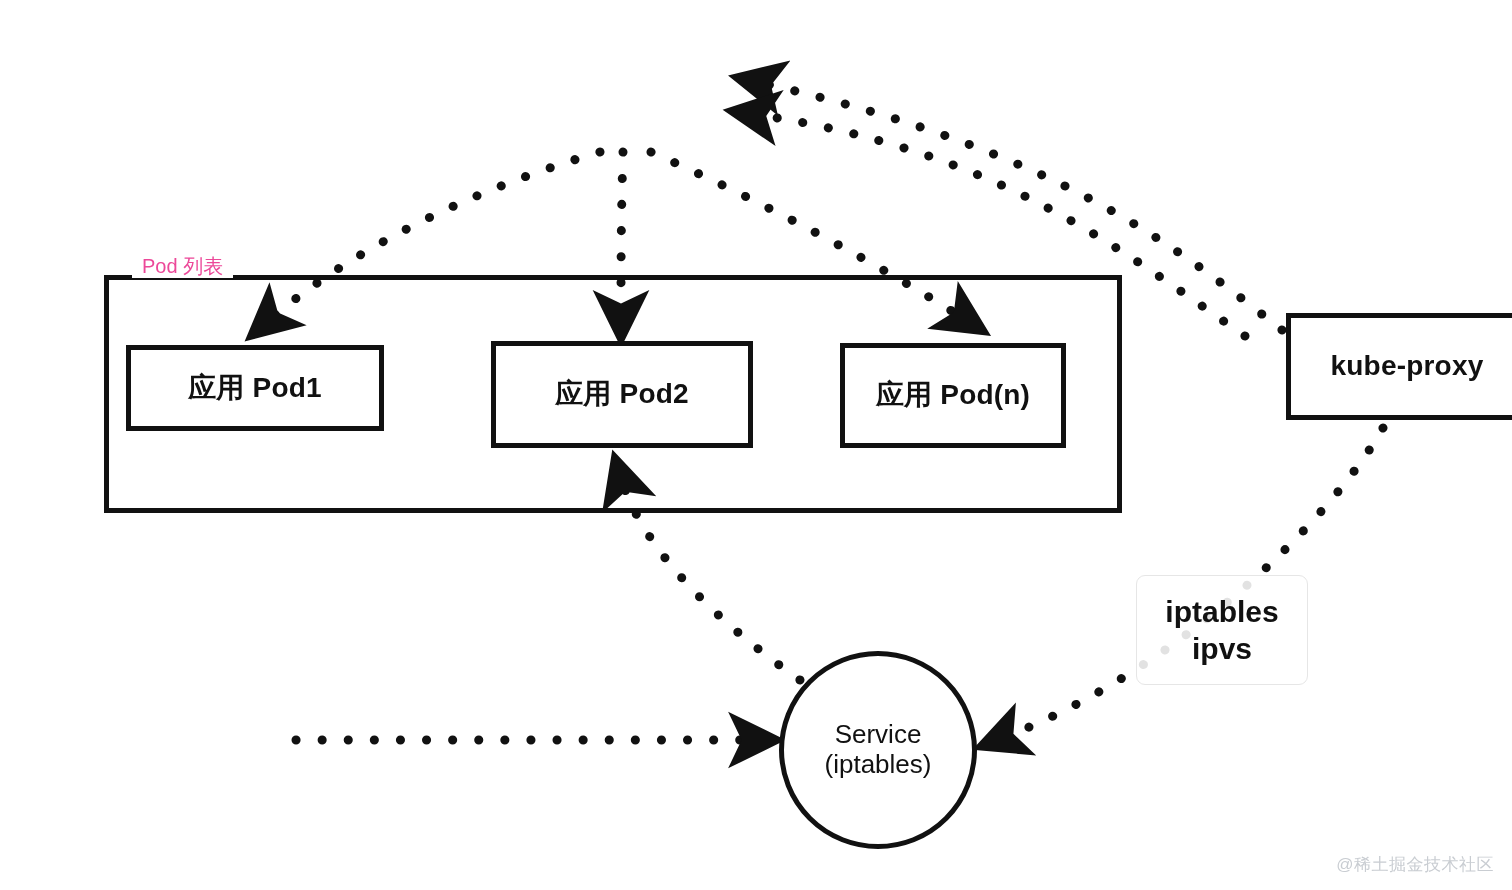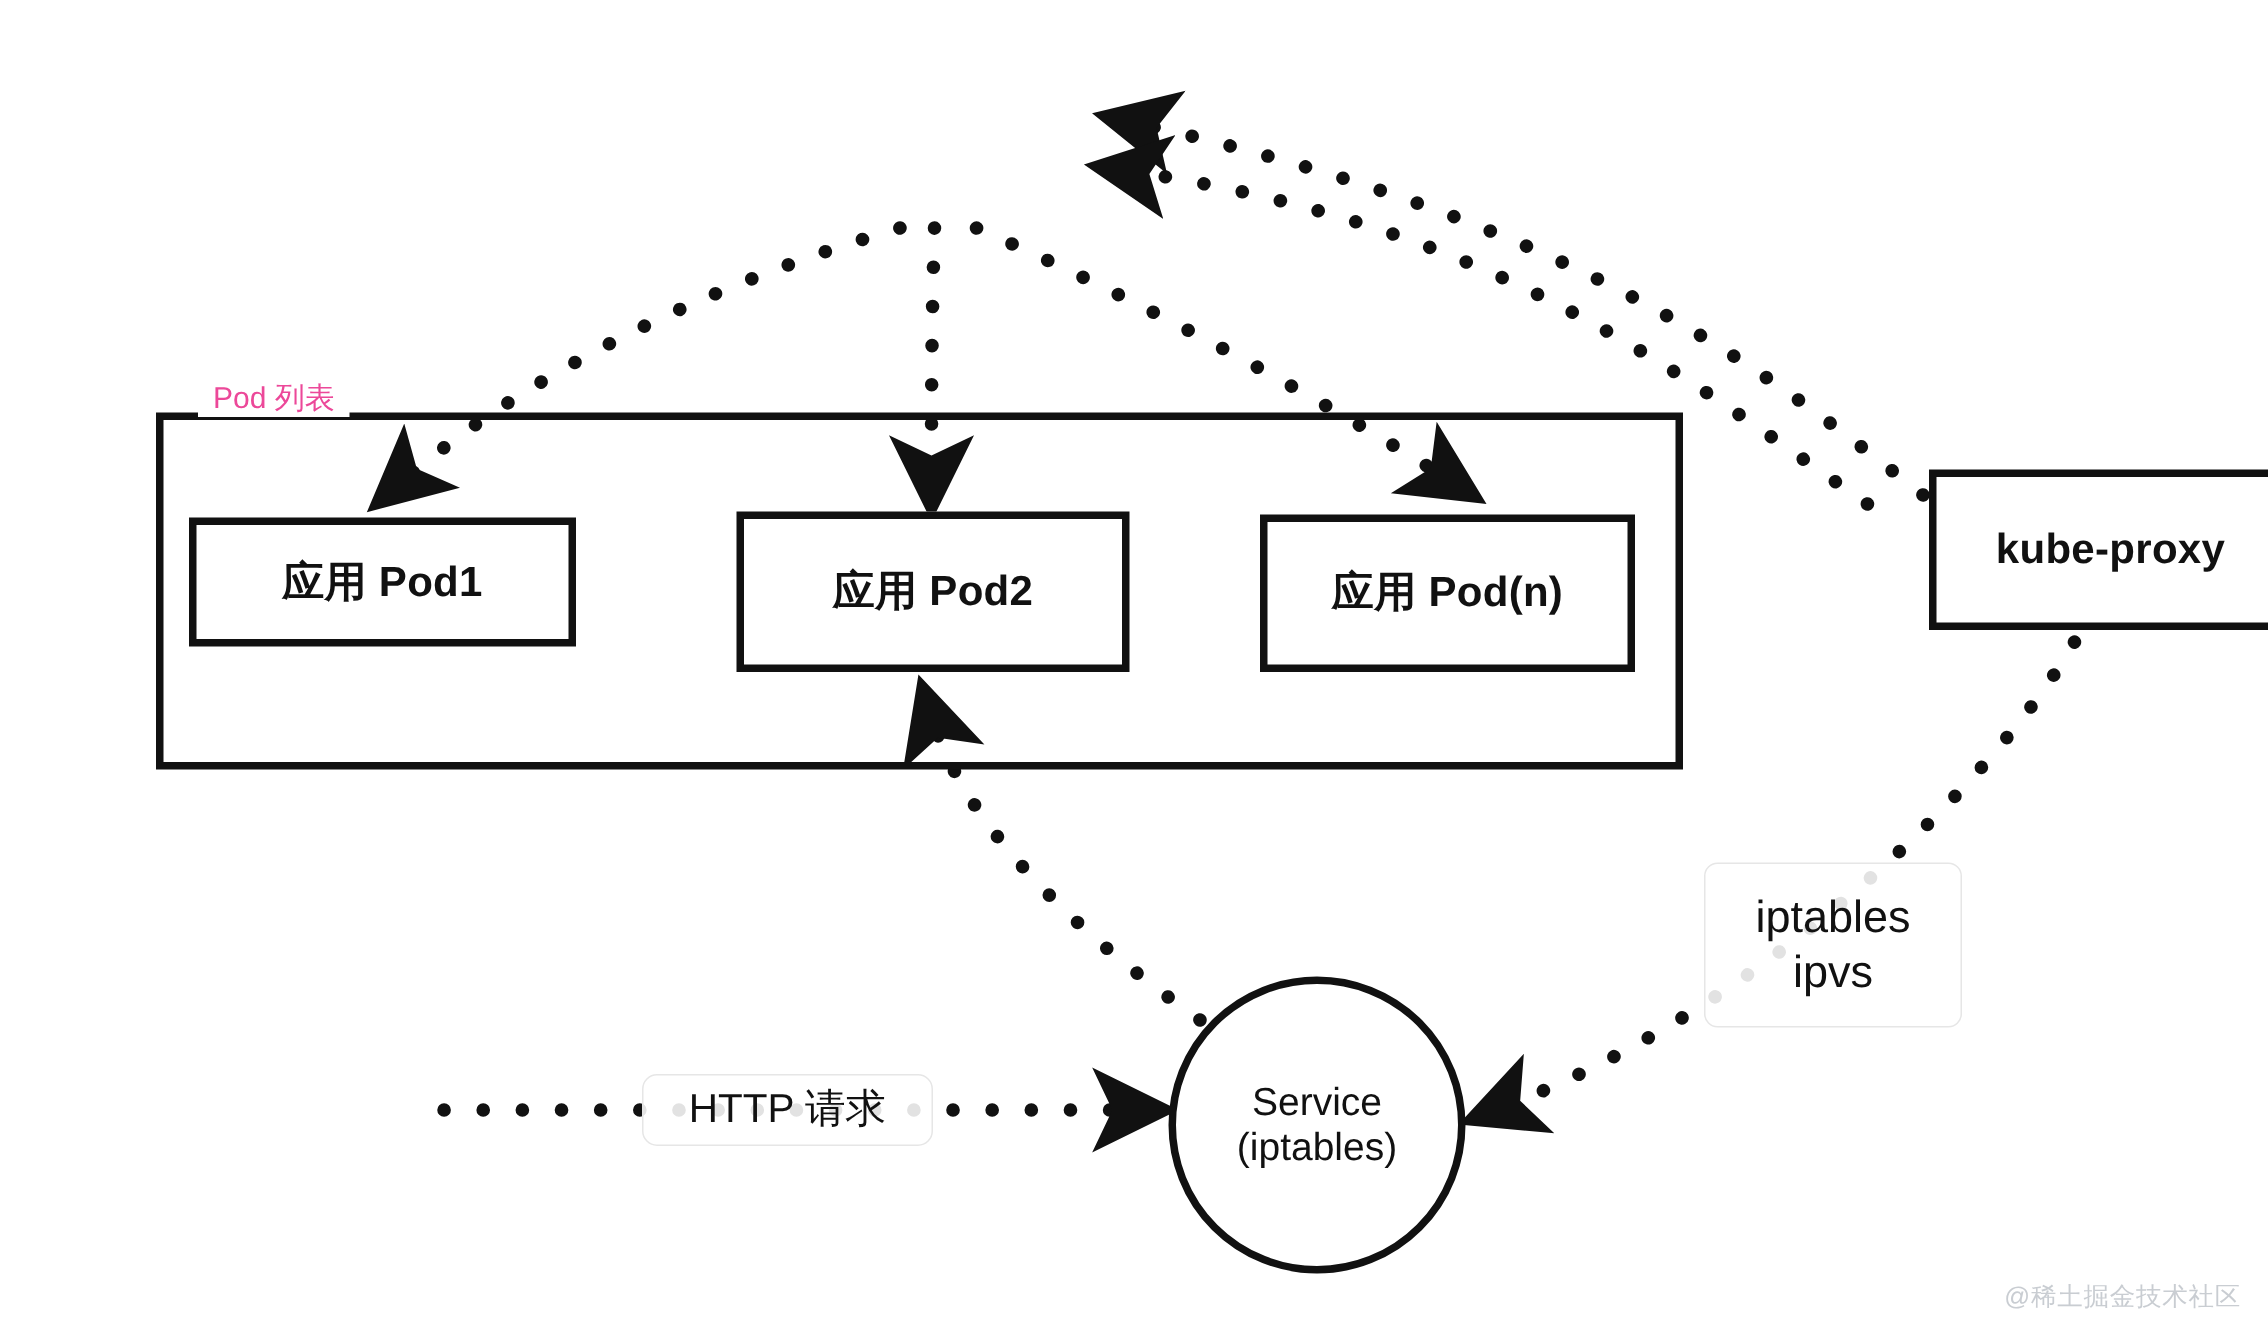--- a/index.html
+++ b/index.html
@@ -46,21 +46,21 @@
   }
   #node-pod1 {
     left: 126px; top: 345px; width: 258px; height: 86px;
     font-size: 28px;
   }
   #node-pod2 {
     left: 491px; top: 341px; width: 262px; height: 107px;
     font-size: 28px;
   }
   #node-podn {
-    left: 840px; top: 343px; width: 250px; height: 105px;
+    left: 840px; top: 343px; width: 226px; height: 105px;
     font-size: 28px;
   }
   #node-kubeproxy {
     left: 1286px; top: 313px; width: 242px; height: 107px;
     font-size: 28px;
   }
   #node-client-pod {
     left: 28px; top: 678px; width: 262px; height: 113px;
     font-size: 27px;
   }
@@ -115,21 +115,21 @@
     text-align: center;
     white-space: pre-line;
     line-height: 1.25;
   }
   #label-watches {
     left: 994px; top: 114px; width: 176px; height: 53px;
     font-size: 30px; font-weight: 700;
   }
   #label-iptables-ipvs {
     left: 1136px; top: 575px; width: 172px; height: 110px;
-    font-size: 30px; font-weight: 400;
+    font-size: 30px; font-weight: 700;
     flex-direction: column;
   }
   #label-http {
     left: 428px; top: 716px; width: 194px; height: 48px;
     font-size: 27px; font-weight: 400;
     border-radius: 10px;
   }
 
   #watermark {
     position: absolute;
@@ -202,19 +202,16 @@
 (iptables)</span>
   </div>
 
 
 
   <div class="edge-label" id="label-iptables-ipvs">
     <span>iptables</span>
     <span>ipvs</span>
   </div>
 
-  <div class="edge-label" id="label-http">
-    <span>HTTP 请求</span>
-  </div>
 
   <div id="watermark">@稀土掘金技术社区</div>
 
 </div>
 
 </body></html>

